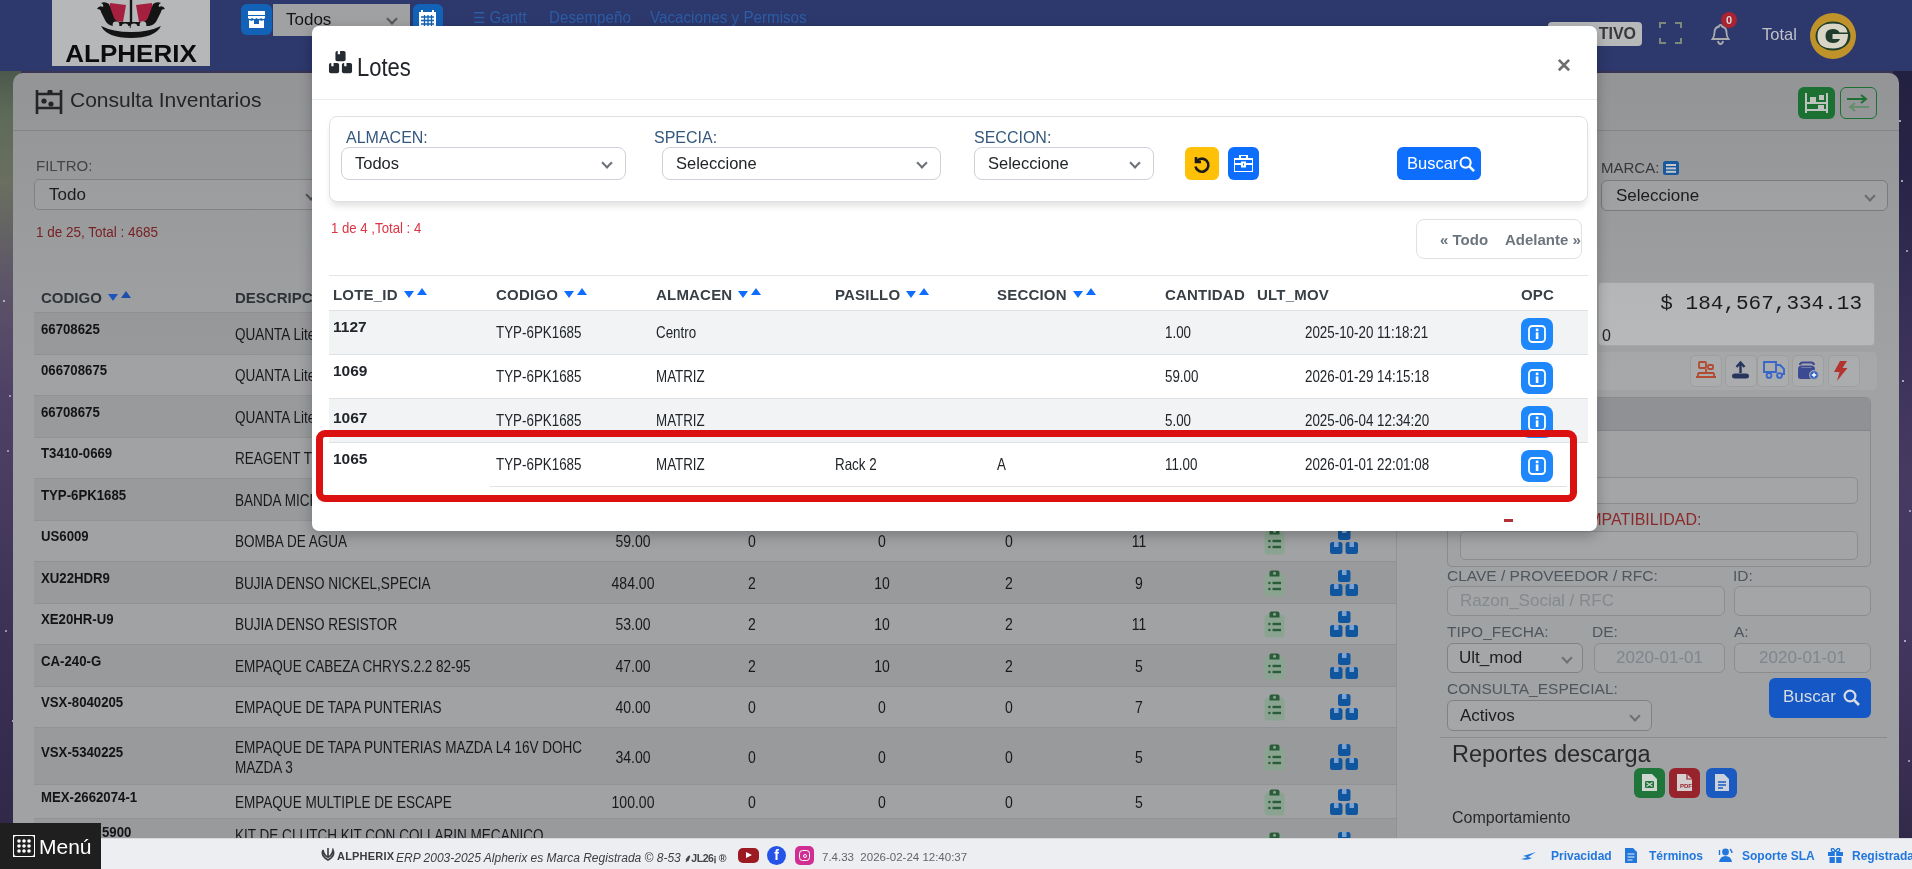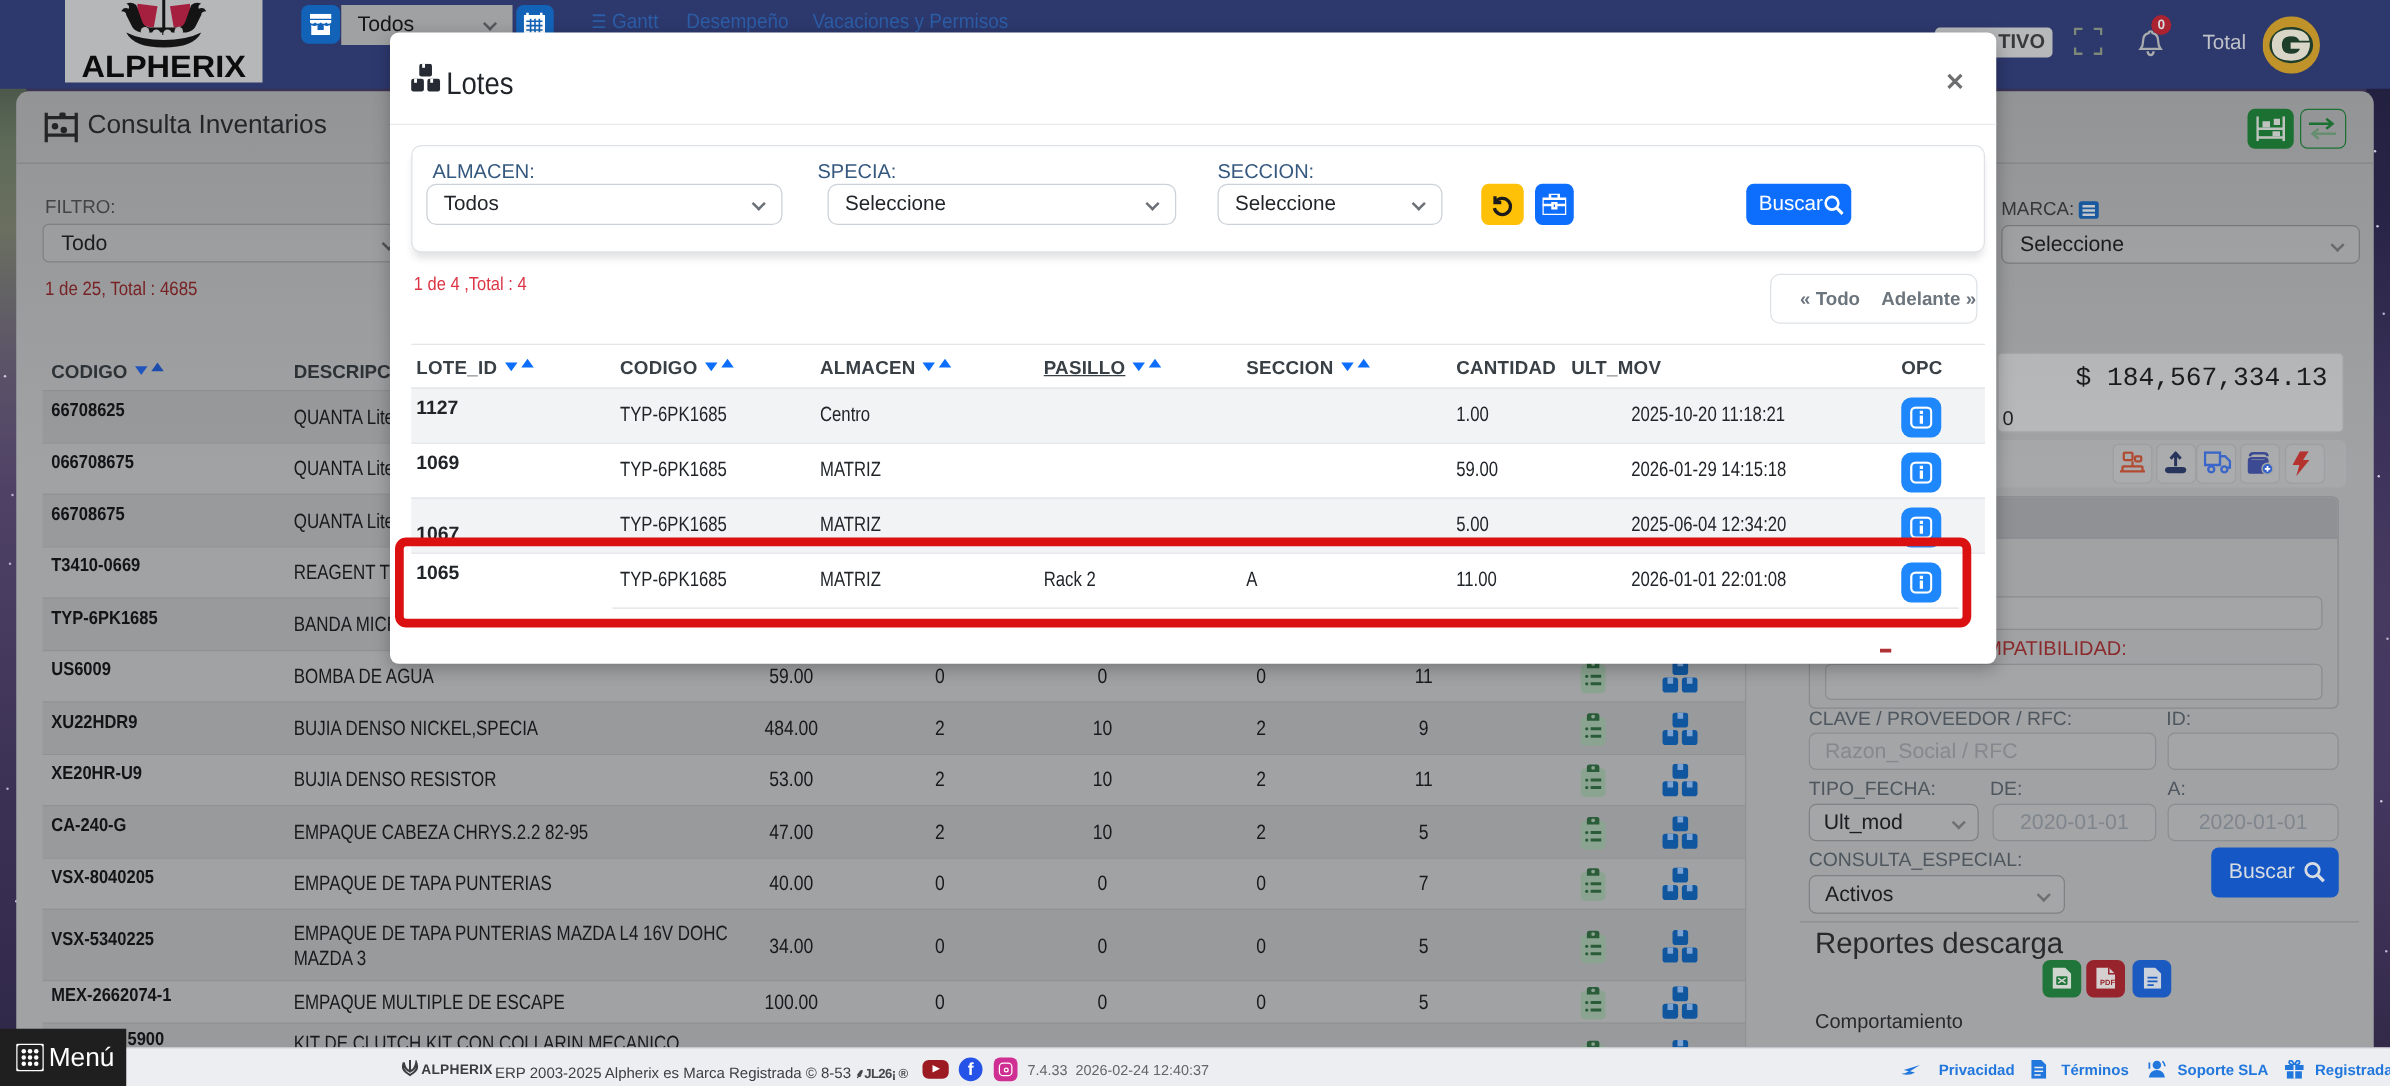--- a/index.html
+++ b/index.html
@@ -518,21 +518,21 @@
       </div>
     <div style="position:absolute;left:1439px;top:736px;font-size:16px;color:#28292b;">Comportamiento</div>
     <div style="position:absolute;left:0;top:0;width:1886px;height:765px;background:linear-gradient(180deg,rgba(0,0,0,0.085),rgba(0,0,0,0.02) 30%,rgba(0,0,0,0) 40%);pointer-events:none;"></div>
   </div>
 
   <div class="abs" id="footer">
     <svg width="14" height="15" viewBox="0 0 14 15" style="position:absolute;left:321px;top:9px;">
         <path d="M7 0 v10 M2 2 q-2 5 2 8 l3 2 l3 -2 q4 -3 2 -8 q-1 6 -5 7 q-4 -1 -5 -7" stroke="#3c3e40" stroke-width="1.6" fill="none"></path>
       </svg>
     <div style="position:absolute;left:337px;top:11px;font-weight:bold;font-size:11px;letter-spacing:0.2px;color:#3a3c3e;">ALPHERIX</div>
-    <div style="position:absolute;left:396px;top:12px;font-size:12px;">ERP 2003-2025 Alpherix es Marca Registrada © 8-53</div>
+    <div style="position:absolute;left:396px;top:12px;font-size:12px;font-style:italic;">ERP 2003-2025 Alpherix es Marca Registrada © 8-53</div>
     <div style="position:absolute;left:684px;top:12px;font-size:10.5px;font-weight:bold;color:#454749;letter-spacing:-0.5px;">⸙JL26¡ ®</div>
     <div style="position:absolute;left:738px;top:9px;width:21px;height:15px;border-radius:5px;background:#9c1b22;">
         <div style="position:absolute;left:8px;top:4px;width:0;height:0;border-left:6px solid #fff;border-top:3.5px solid transparent;border-bottom:3.5px solid transparent;"></div>
       </div>
     <div style="position:absolute;left:767px;top:7px;width:19px;height:19px;border-radius:50%;background:#2553e8;color:#fff;font-weight:bold;font-size:14px;text-align:center;line-height:19px;">f</div>
     <div style="position:absolute;left:795px;top:7px;width:19px;height:19px;border-radius:5px;background:#cf2e92;">
         <div style="position:absolute;left:4px;top:4px;width:11px;height:11px;border:1.6px solid #fff;border-radius:3.5px;"></div>
         <div style="position:absolute;left:7.5px;top:7.5px;width:4px;height:4px;border:1.4px solid #fff;border-radius:50%;"></div>
       </div>
     <div style="position:absolute;left:822px;top:12px;font-size:11.5px;color:#63656a;">7.4.33&nbsp;&nbsp;2026-02-24 12:40:37</div>
@@ -616,21 +616,21 @@
     <div id="red14">1 de 4 ,Total : 4</div>
     <div id="pag">
         <span style="position:absolute;left:23px;top:11px;">« Todo</span>
         <span style="position:absolute;left:88px;top:11px;">Adelante »</span>
       </div>
     <div id="mtbl">
         <div style="position:absolute;left:0px;top:0px;width:1259px;border-top:1px solid #e3e6e9;"></div>
         <div class="mth" style="left:4px;">LOTE_ID<span class="sarr sdown" style="border-top-color:#0d6efd;"></span><span class="sarr sup" style="border-bottom-color:#0d6efd;"></span></div>
         <div class="mth" style="left:167px;">CODIGO<span class="sarr sdown" style="border-top-color:#0d6efd;"></span><span class="sarr sup" style="border-bottom-color:#0d6efd;"></span></div>
         <div class="mth" style="left:327px;">ALMACEN<span class="sarr sdown" style="border-top-color:#0d6efd;"></span><span class="sarr sup" style="border-bottom-color:#0d6efd;"></span></div>
-        <div class="mth" style="left:506px;text-decoration:underline;">PASILLO<span class="sarr sdown" style="border-top-color:#0d6efd;"></span><span class="sarr sup" style="border-bottom-color:#0d6efd;"></span></div>
+        <div class="mth" style="left:506px;">PASILLO<span class="sarr sdown" style="border-top-color:#0d6efd;"></span><span class="sarr sup" style="border-bottom-color:#0d6efd;"></span></div>
         <div class="mth" style="left:668px;">SECCION<span class="sarr sdown" style="border-top-color:#0d6efd;"></span><span class="sarr sup" style="border-bottom-color:#0d6efd;"></span></div>
         <div class="mth" style="left:836px;">CANTIDAD</div>
         <div class="mth" style="left:928px;">ULT_MOV</div>
         <div class="mth" style="left:1192px;">OPC</div>
         <div class="mrow odd" style="top:35px;height:44px;border-top:1px solid #dfe2e5;">
           <div class="mtd mlot" style="left:4px;top:7px;">1127</div>
           <div class="mtd" style="left:167px;top:12px;">TYP-6PK1685</div>
           <div class="mtd" style="left:327px;top:12px;">Centro</div>
           <div class="mtd" style="left:836px;top:12px;">1.00</div>
           <div class="mtd" style="left:976px;top:12px;">2025-10-20 11:18:21</div>
@@ -650,21 +650,21 @@
           <div class="mtd" style="left:976px;top:12px;">2026-01-29 14:15:18</div>
           <div class="opcbtn" style="top:7px;">
             <svg width="18" height="18" viewBox="0 0 18 18">
               <rect x="1" y="1" width="16" height="16" rx="3.4" fill="none" stroke="#fff" stroke-width="1.8"></rect>
               <rect x="7.8" y="3.6" width="2.6" height="2.6" fill="#fff"></rect>
               <rect x="7.8" y="7.4" width="2.6" height="6.6" fill="#fff"></rect>
             </svg>
           </div>
         </div>
         <div class="mrow odd" style="top:123px;height:44px;border-top:1px solid #dfe2e5;">
-          <div class="mtd mlot" style="left:4px;top:20px;">1067</div>
+          <div class="mtd mlot" style="left:4px;top:10px;">1067</div>
           <div class="mtd" style="left:167px;top:12px;">TYP-6PK1685</div>
           <div class="mtd" style="left:327px;top:12px;">MATRIZ</div>
           <div class="mtd" style="left:836px;top:12px;">5.00</div>
           <div class="mtd" style="left:976px;top:12px;">2025-06-04 12:34:20</div>
           <div class="opcbtn" style="top:7px;">
             <svg width="18" height="18" viewBox="0 0 18 18">
               <rect x="1" y="1" width="16" height="16" rx="3.4" fill="none" stroke="#fff" stroke-width="1.8"></rect>
               <rect x="7.8" y="3.6" width="2.6" height="2.6" fill="#fff"></rect>
               <rect x="7.8" y="7.4" width="2.6" height="6.6" fill="#fff"></rect>
             </svg>

